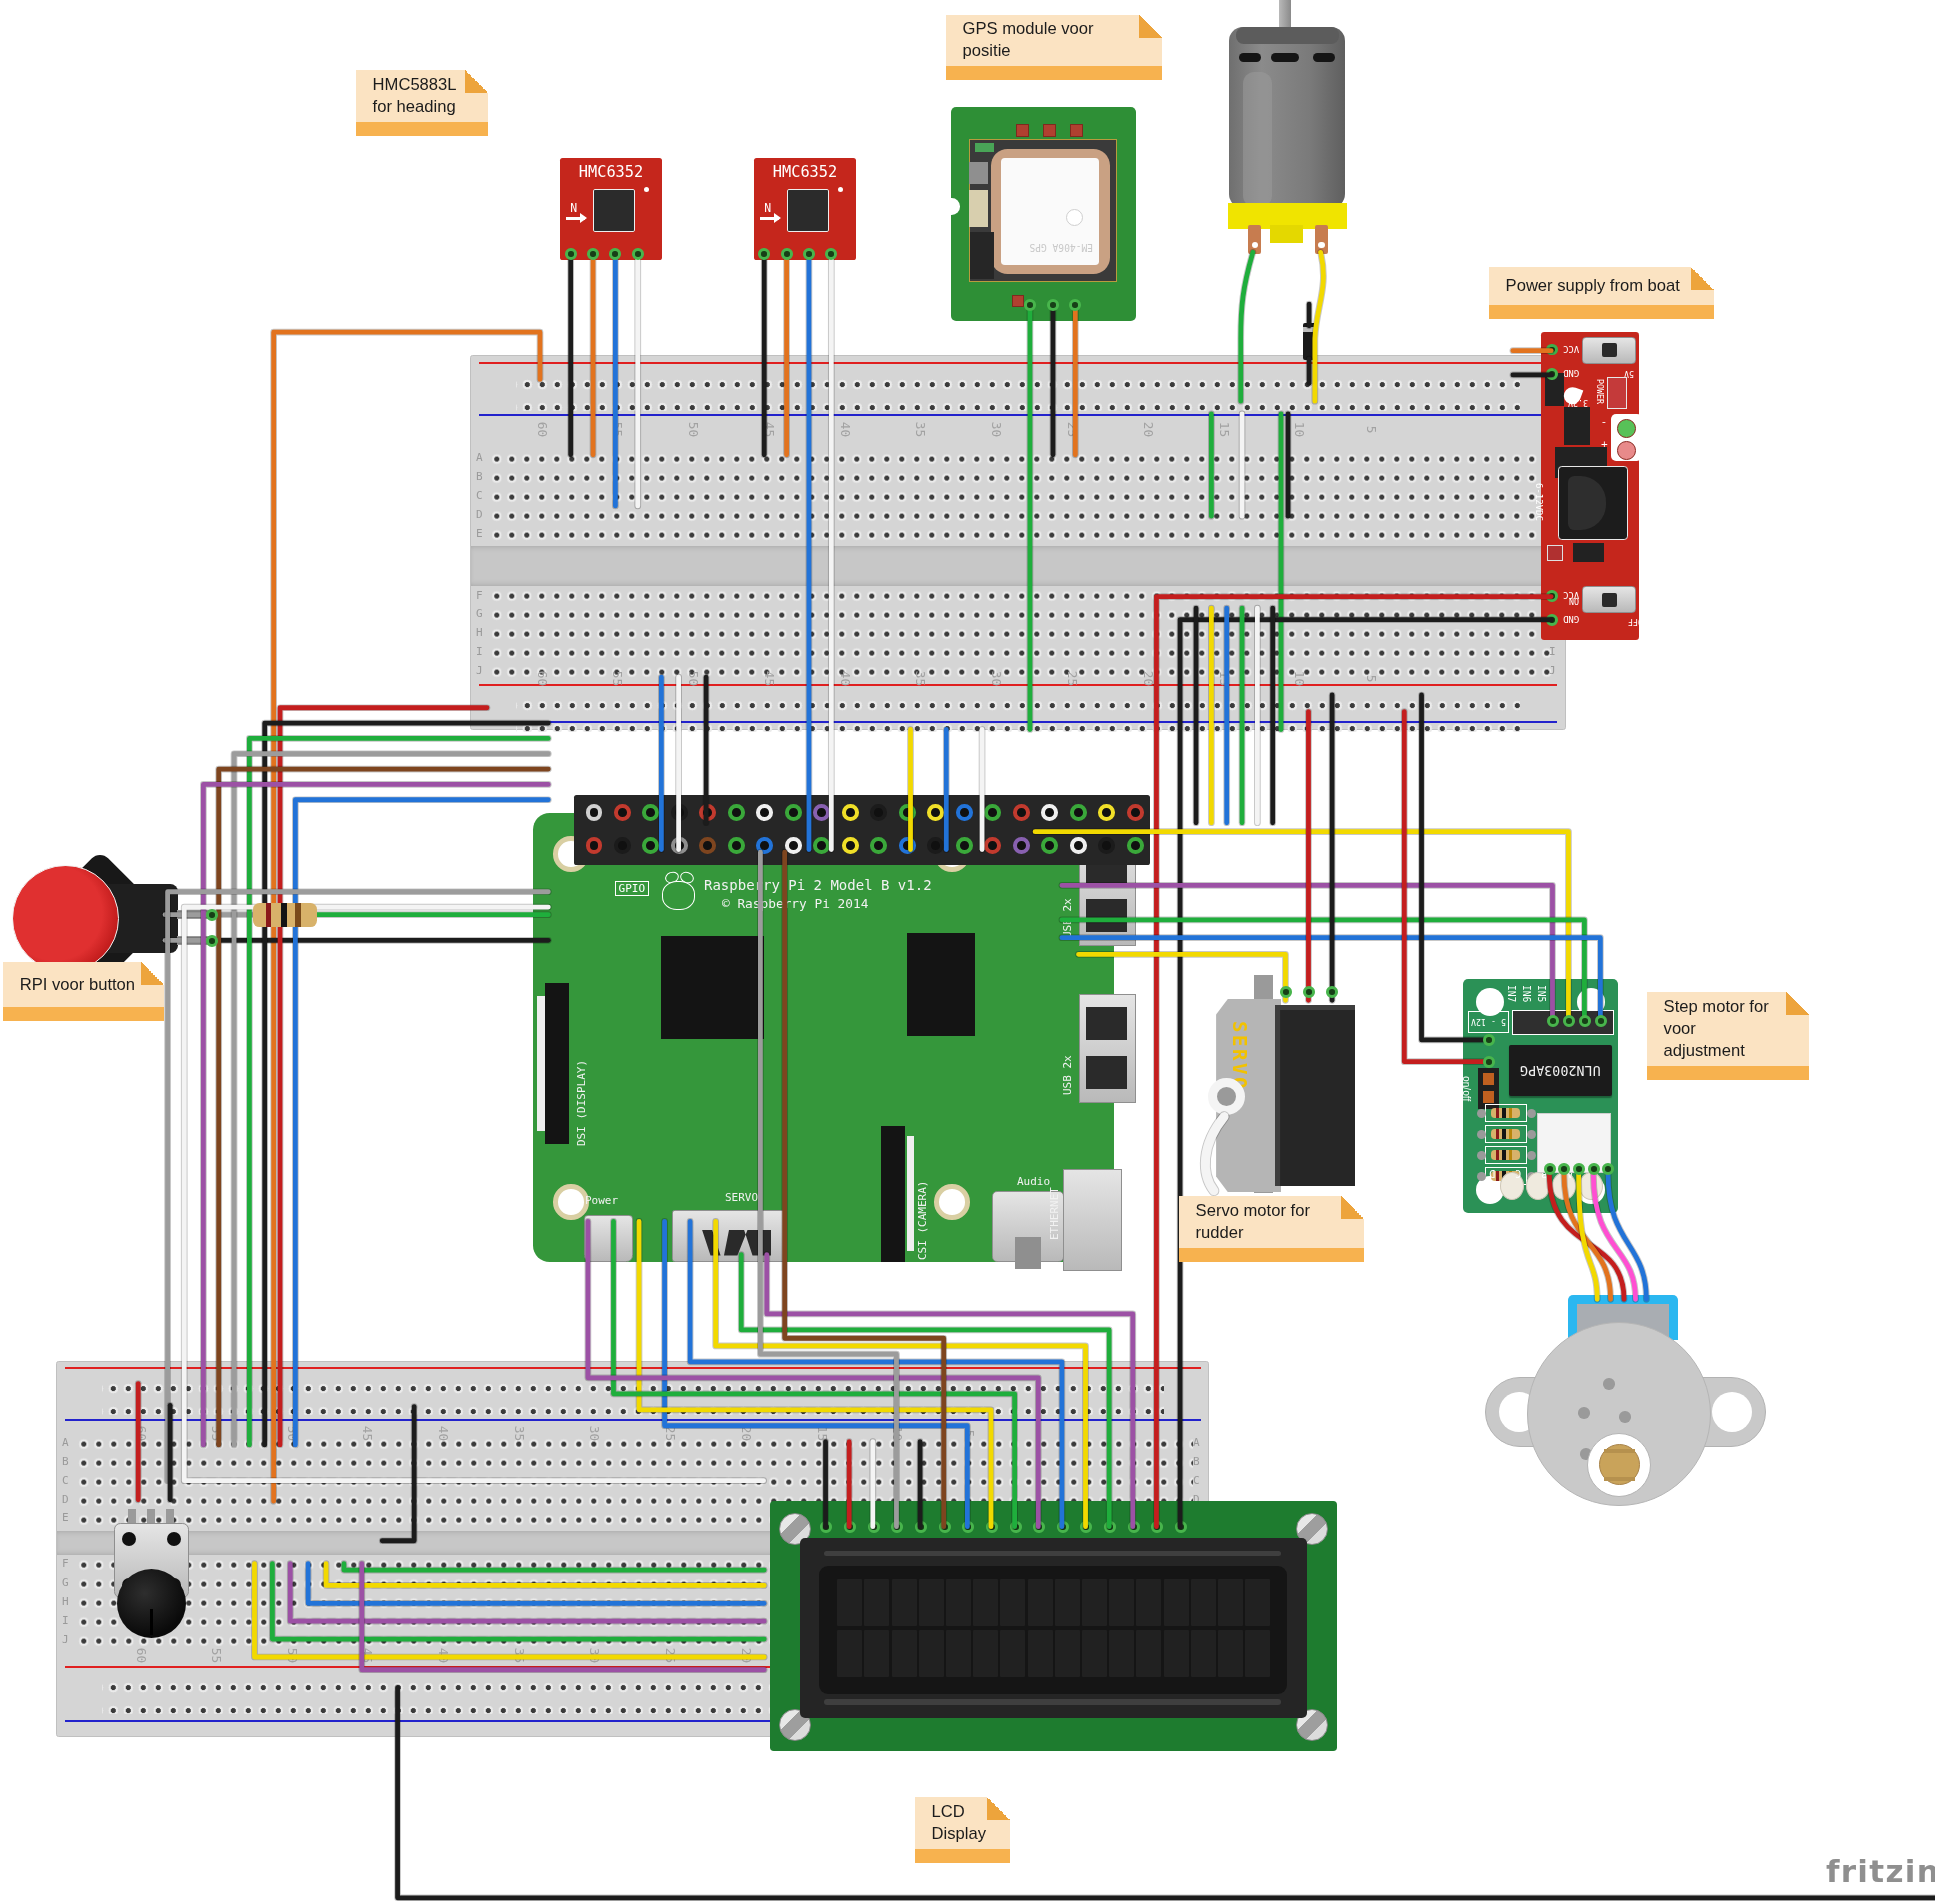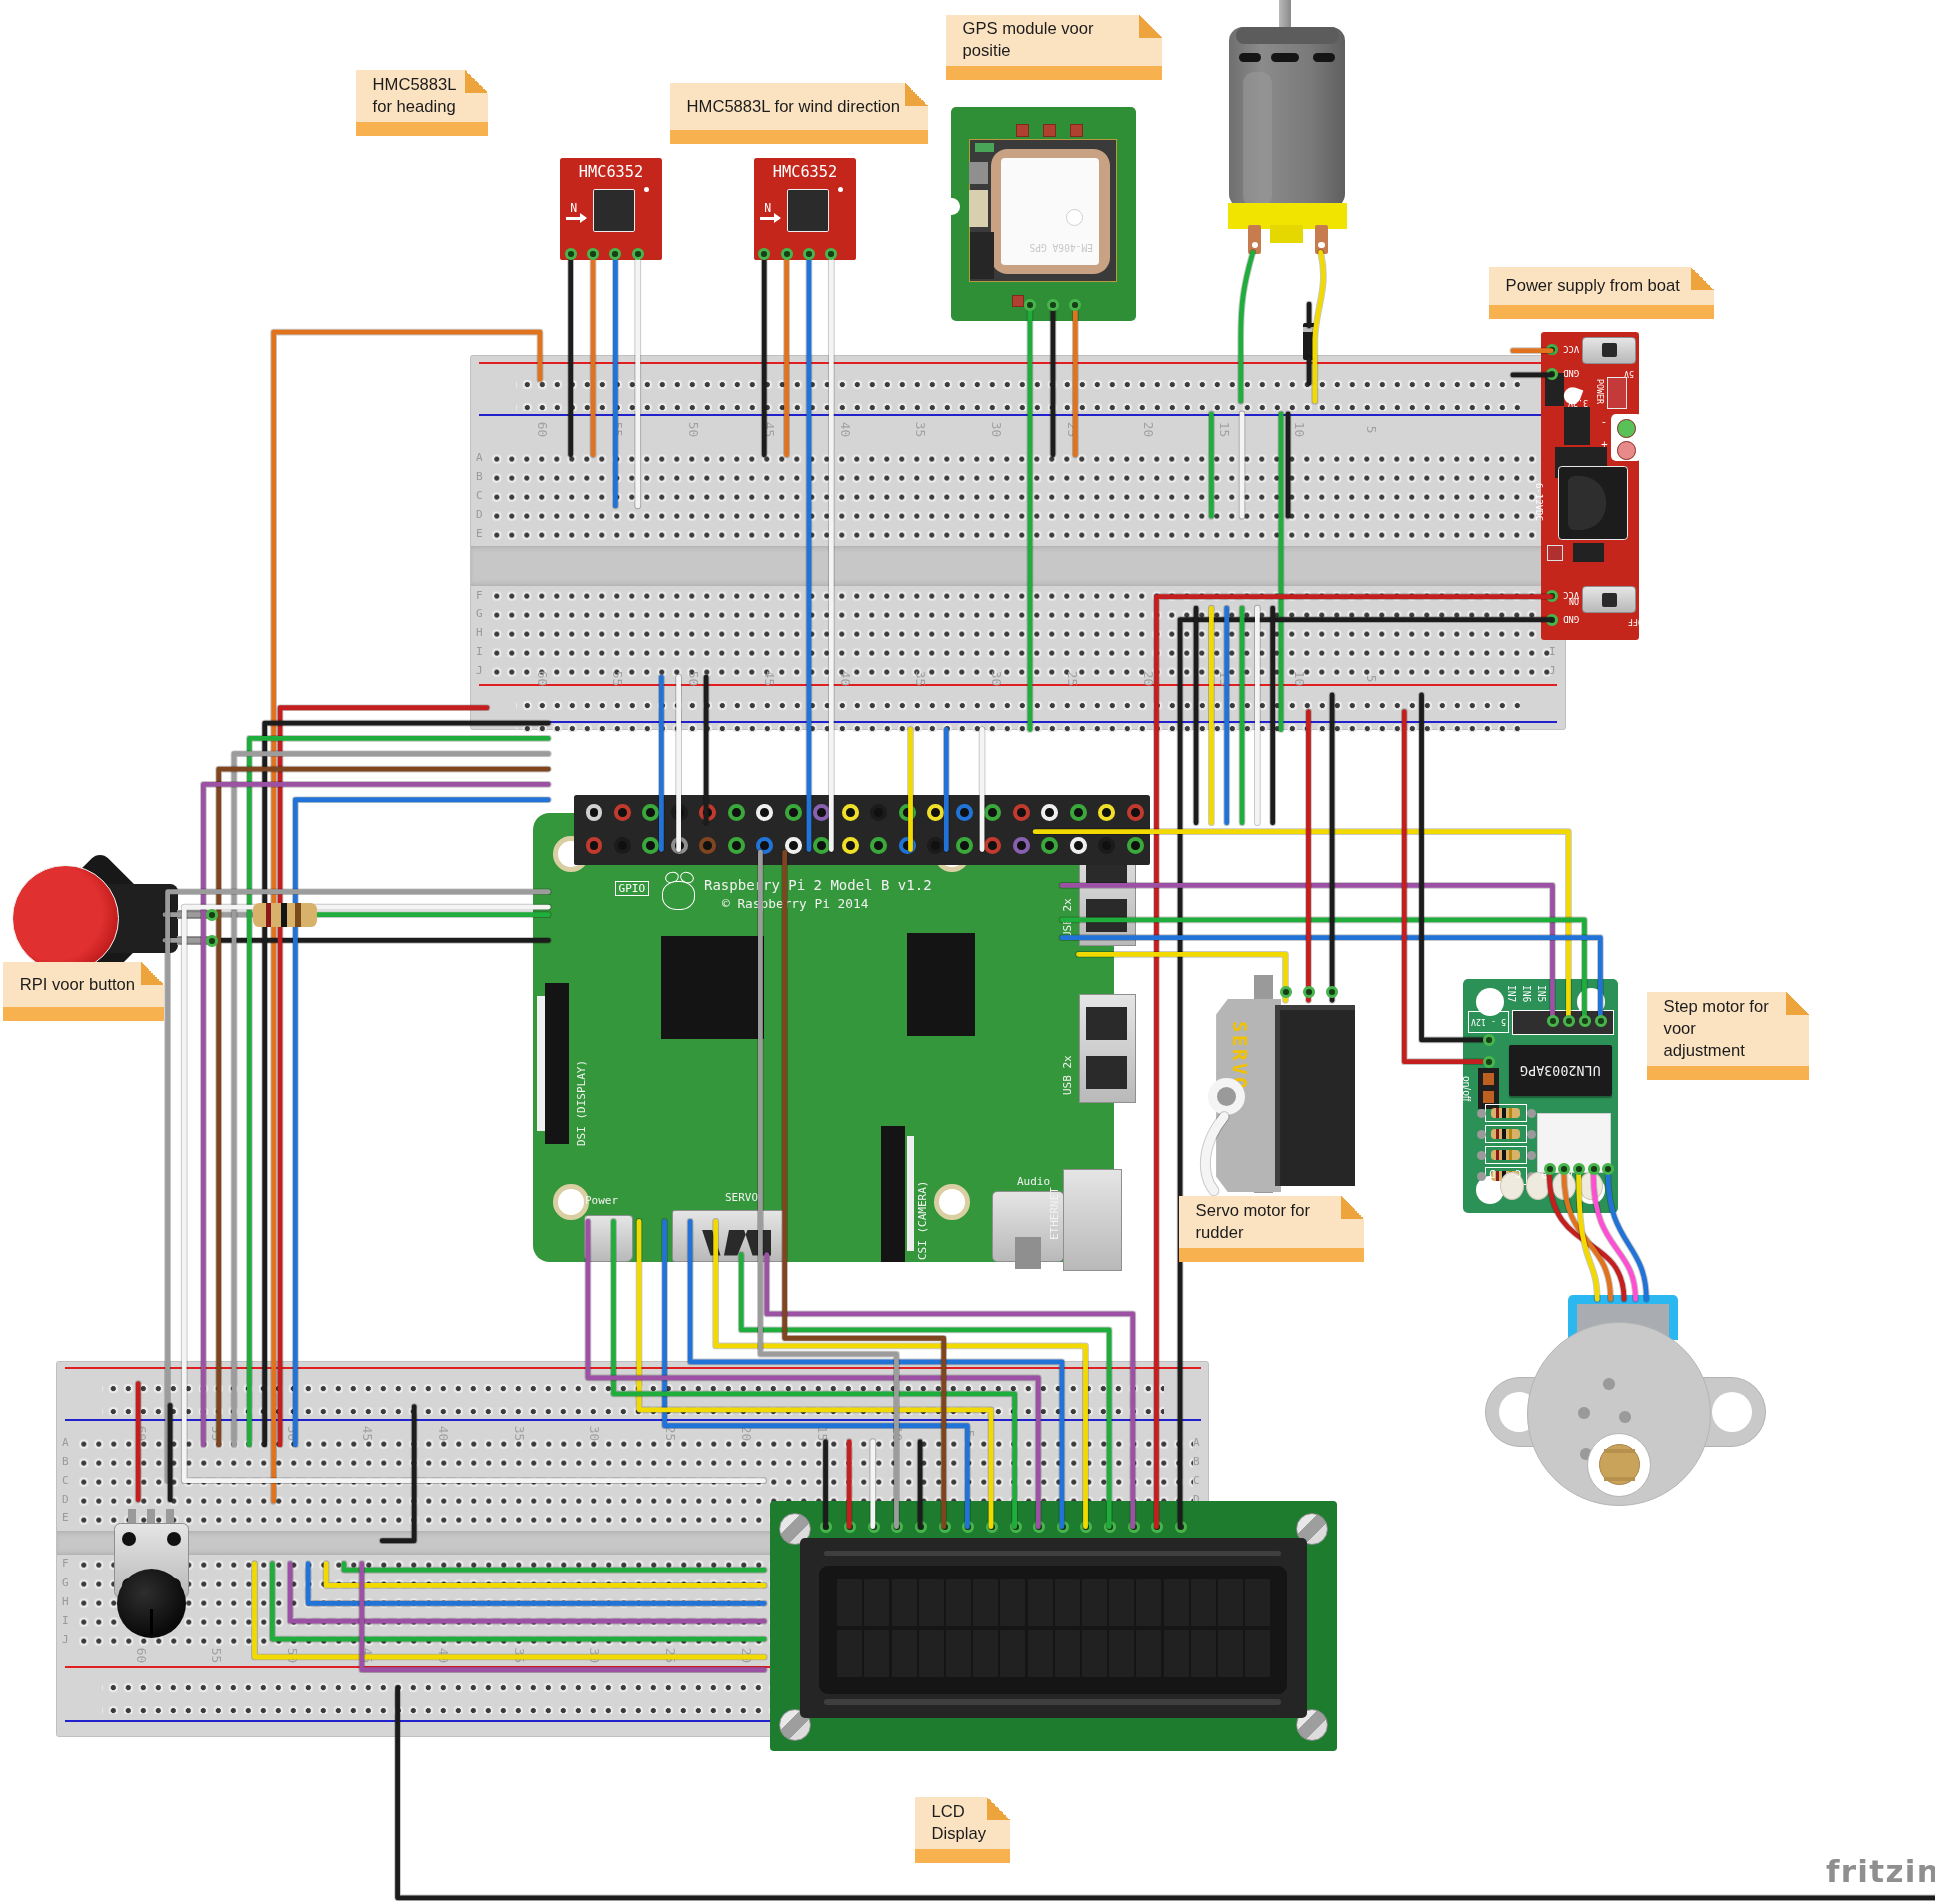--- a/index.html
+++ b/index.html
@@ -725,25 +725,20 @@
       <div style="position: absolute; left: 833px; top: 64px; color: rgb(162, 162, 162); font-size: 12.8px; font-family: &quot;DejaVu Sans Mono&quot;, monospace; transform: rotate(90deg);">10</div>
       <div style="position: absolute; left: 833px; top: 286px; color: rgb(162, 162, 162); font-size: 12.8px; font-family: &quot;DejaVu Sans Mono&quot;, monospace; transform: rotate(90deg);">10</div>
       <div style="position: absolute; left: 909px; top: 64px; color: rgb(162, 162, 162); font-size: 12.8px; font-family: &quot;DejaVu Sans Mono&quot;, monospace; transform: rotate(90deg);">5</div>
       <div style="position: absolute; left: 909px; top: 286px; color: rgb(162, 162, 162); font-size: 12.8px; font-family: &quot;DejaVu Sans Mono&quot;, monospace; transform: rotate(90deg);">5</div>
     </div>
     <div class="note" style="position: absolute; left: 356px; top: 70px; width: 132px;">
       <div class="body" style="min-height: 49px;">HMC5883L for heading</div>
       <div class="strip"></div>
       <div class="fold"></div>
     </div>
-    <div class="note" style="position: absolute; left: 670px; top: 83px; width: 258px;">
-      <div class="body" style="min-height: 47px;">HMC5883L for wind direction</div>
-      <div class="strip"></div>
-      <div class="fold"></div>
-    </div>
     <div class="note" style="position: absolute; left: 946px; top: 14.7px; width: 216px;">
       <div class="body" style="min-height: 50px;">GPS module voor positie</div>
       <div class="strip"></div>
       <div class="fold"></div>
     </div>
     <div class="note" style="position: absolute; left: 1489px; top: 267px; width: 225px;">
       <div class="body" style="min-height: 38px;">Power supply from boat</div>
       <div class="strip"></div>
       <div class="fold"></div>
     </div>

